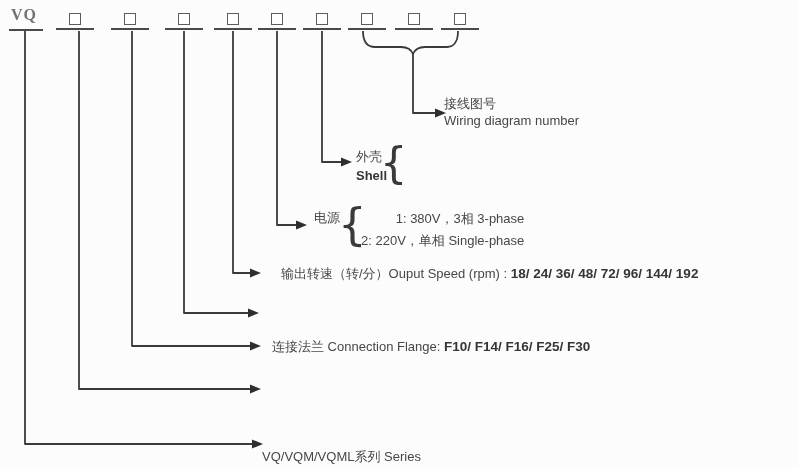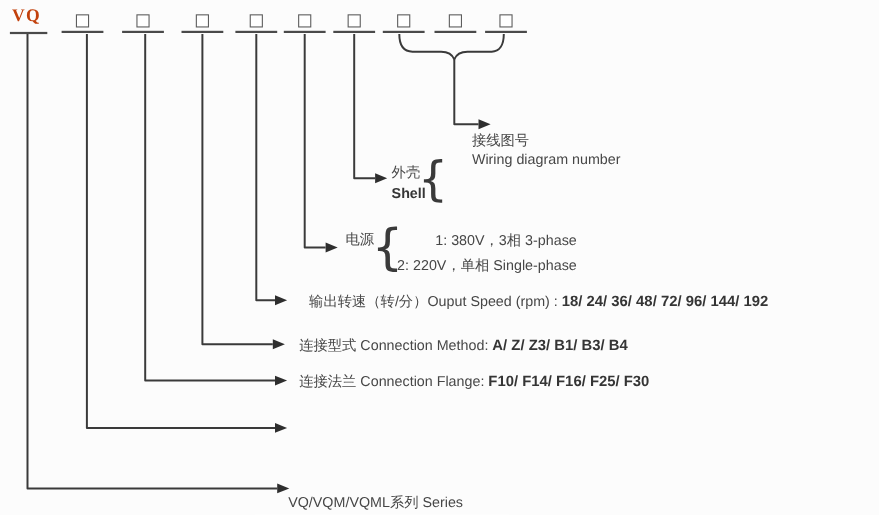--- a/index.html
+++ b/index.html
@@ -4,30 +4,30 @@
 <style>
   html,body{margin:0;padding:0;background:#ffffff;}
   .diagram{
     position:relative;width:799px;height:468px;background:#fcfcfc;overflow:hidden;
     font-family:"Liberation Sans","DejaVu Sans",sans-serif;
     color:#474747;font-size:13px;
   }
   .vq{
     position:absolute;left:11px;top:6px;
     font-family:"Liberation Serif","DejaVu Serif",serif;
-    font-weight:bold;font-size:16px;color:#c2410c;letter-spacing:1px;
+    font-weight:bold;font-size:16px;color:#737373;letter-spacing:1px;
   }
   .ul{position:absolute;height:2px;background:#4a4a4a;top:29px;}
   .slot{position:absolute;top:13px;width:38px;display:flex;flex-direction:column;align-items:center;}
   .box{width:10px;height:10px;border:1.7px solid #5d5d5d;background:#ffffff;}
   .slot .ul2{margin-top:3px;width:38px;height:2px;background:#4a4a4a;}
   svg.lines{position:absolute;left:0;top:0;}
   .row{position:absolute;white-space:nowrap;}
   .row b{font-weight:bold;color:#353535;font-size:13.5px;}
-  .wiring{left:429px;top:95px;line-height:17px;margin-top:24px;}
+  .wiring{left:444px;top:95px;line-height:17px;}
   .shell-label{left:356px;top:147px;line-height:19px;}
   .shell-label .en{font-weight:bold;color:#353535;}
   .shell-opts{left:404px;top:147px;line-height:20px;}
   .brace{
     position:absolute;font-family:"DejaVu Sans",sans-serif;font-weight:normal;
     color:#3a3a3a;line-height:1;
   }
   .shell-brace{left:380px;top:142px;font-size:43px;}
   .power-label{left:226px;top:207px;width:114px;text-align:right;line-height:22px;}
   .power-label .en{font-weight:bold;color:#353535;}
@@ -125,23 +125,20 @@
   <div class="brace power-brace">{</div>
   <div class="row power-opts">
     <div>1: 380V，3相 3-phase</div>
     <div>2: 220V，单相 Single-phase</div>
   </div>
 
   <div class="row speed">
     <span>输出转速（转/分）Ouput Speed (rpm) : </span><b>18/ 24/ 36/ 48/ 72/ 96/ 144/ 192</b>
   </div>
 
-  <div class="row method">
-    <span>连接型式 Connection Method: </span><b>A/ Z/ Z3/ B1/ B3/ B4</b>
-  </div>
 
   <div class="row flange">
     <span>连接法兰 Connection Flange: </span><b>F10/ F14/ F16/ F25/ F30</b>
   </div>
 
 
   <div class="row series">
     <span>VQ/VQM/VQML系列 Series</span>
   </div>
 

